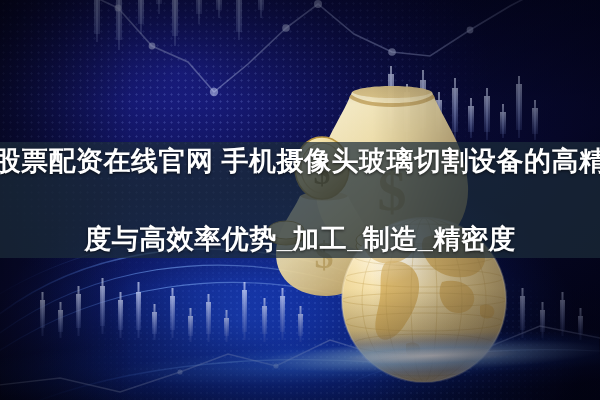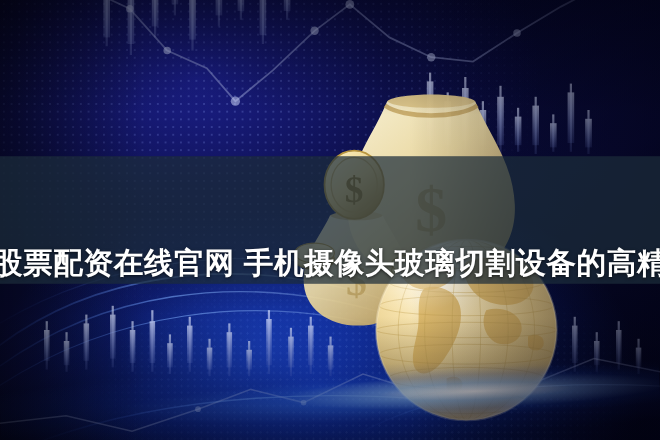--- a/index.html
+++ b/index.html
@@ -76,21 +76,21 @@
   #title-band {
     position: absolute;
     left: 0;
     top: 142px;
     width: 600px;
     height: 116px;
     background: rgba(28, 44, 58, 0.72);
     display: flex;
     flex-direction: column;
     align-items: center;
-    justify-content: flex-end;
+    justify-content: space-between;
   }
   .title-line {
     color: #ffffff;
     font-size: 27px;
     font-weight: bold;
     letter-spacing: 0.5px;
     line-height: 1.42;
     white-space: nowrap;
     text-shadow: 0 1px 3px rgba(0,0,0,0.65);
   }
@@ -353,15 +353,16 @@
 
     <circle cx="424" cy="300" r="82" fill="none" stroke="#fff6df" stroke-opacity="0.35" stroke-width="2"></circle>
   </svg>
 
   <div class="layer bg-beam"></div>
 
   <div class="layer bg-vignette"></div>
 
   <div id="title-band">
     <div class="title-line">股票配资在线官网 手机摄像头玻璃切割设备的高精</div>
+    <div class="title-line">度与高效率优势_加工_制造_精密度</div>
   </div>
 
 </div>
 
 </body></html>

